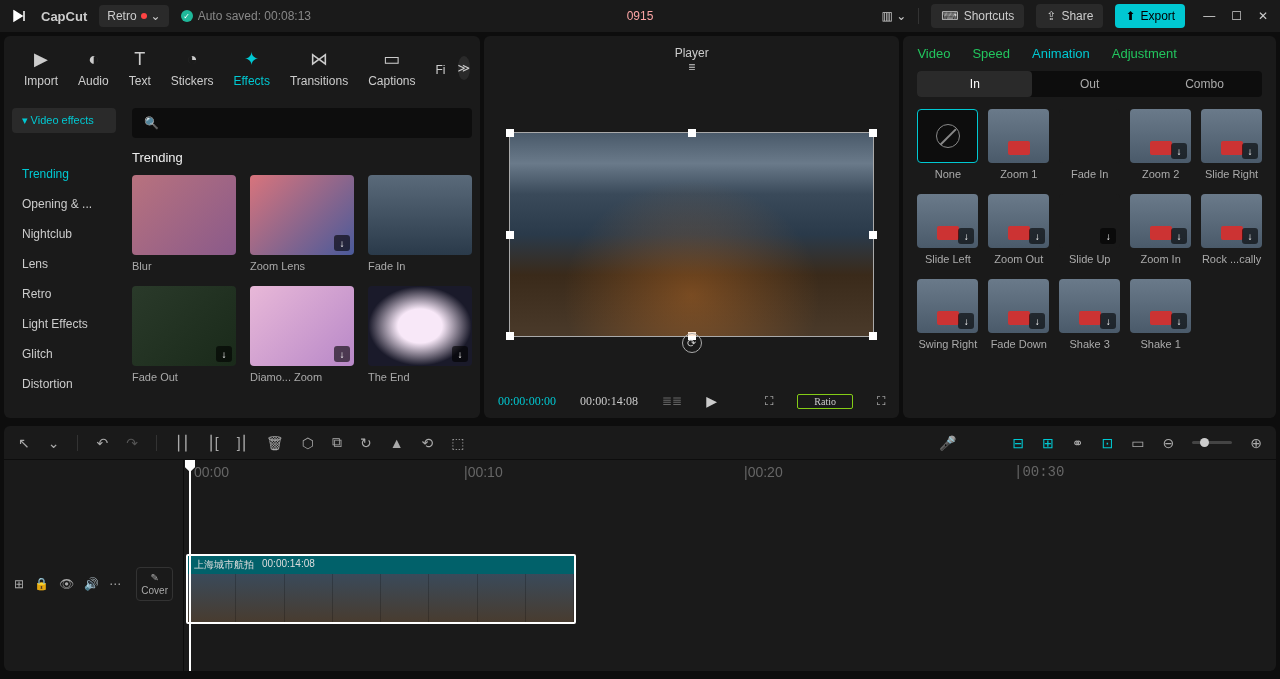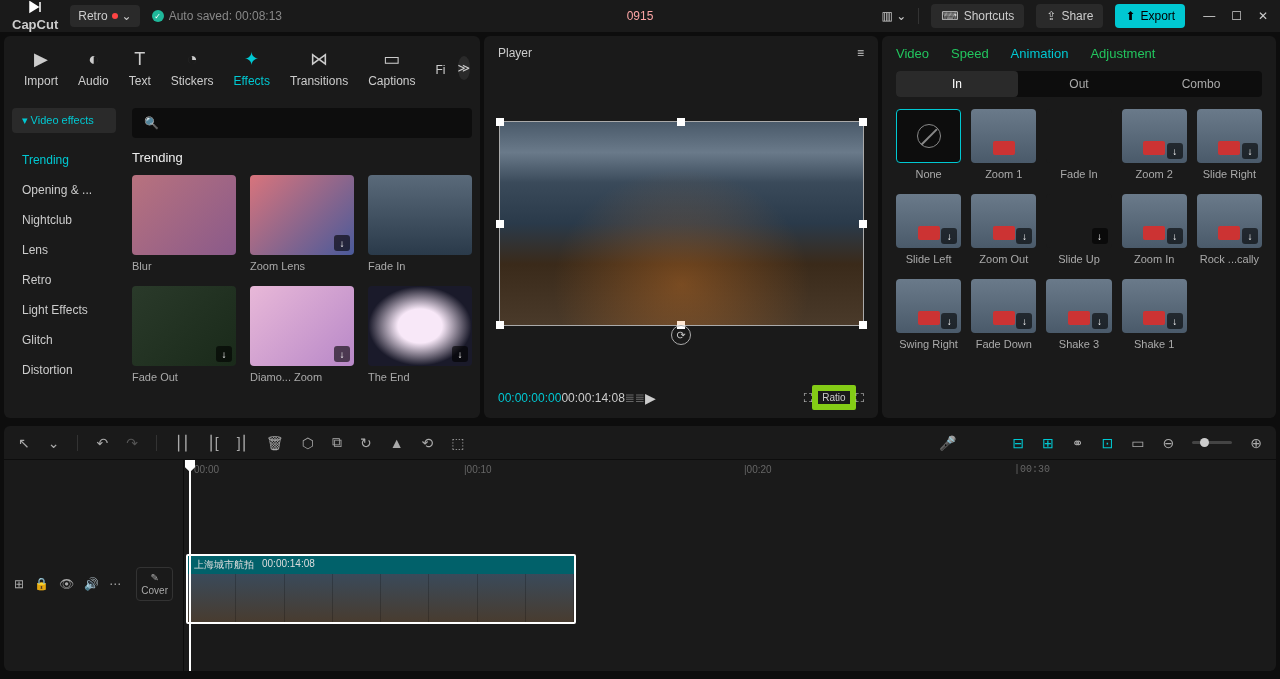--- a/index.html
+++ b/index.html
@@ -1,73 +1,73 @@
 <!DOCTYPE html>
 <html><head>
 <meta charset="utf-8">
 <style>
 * { margin: 0; padding: 0; box-sizing: border-box; }
 body { background: #0d0d0d; color: #ccc; font-family: -apple-system, sans-serif; font-size: 12px; width: 1280px; height: 679px; overflow: hidden; }
 
 .topbar { height: 32px; background: #1a1a1a; display: flex; align-items: center; padding: 0 12px; gap: 12px; }
-.logo { display: flex; align-items: center; gap: 3px; font-weight: bold; font-size: 13px; flex-direction: column; }
+.logo { display: flex; align-items: flex-start; gap: 15px; font-weight: bold; font-size: 13px; }
 .menu-btn { background: #2a2a2a; padding: 4px 8px; border-radius: 4px; display: flex; align-items: center; gap: 4px; cursor: pointer; }
 .red-dot { width: 6px; height: 6px; background: #ff4444; border-radius: 50%; }
 .autosave { display: flex; align-items: center; gap: 5px; color: #888; }
 .check-icon { width: 12px; height: 12px; background: #1fb89a; border-radius: 50%; display: flex; align-items: center; justify-content: center; color: #fff; font-size: 8px; }
 .title { position: absolute; left: 50%; transform: translateX(-50%); font-weight: 500; color: #fca5a5; }
 .topbar-right { margin-left: auto; display: flex; align-items: center; gap: 12px; }
 .divider { width: 1px; height: 16px; background: #333; }
 .top-btn { background: #2a2a2a; padding: 5px 10px; border-radius: 4px; display: flex; align-items: center; gap: 5px; cursor: pointer; }
 .export-btn { background: #00c8d2; color: #000; font-weight: 500; }
 .win-controls { display: flex; gap: 16px; margin-left: 6px; }
 
 .main { display: flex; height: 390px; padding: 4px; gap: 4px; }
 .left-panel { width: 476px; background: #1a1a1a; border-radius: 6px; display: flex; flex-direction: column; }
 .media-tabs { display: flex; padding: 8px 12px; gap: 4px; align-items: center; }
 .media-tab { display: flex; flex-direction: column; align-items: center; gap: 4px; padding: 4px 8px; cursor: pointer; color: #ccc; }
 .media-tab.active { color: #00c8d2; }
 .media-tab .icon { font-size: 18px; }
 .scroll-btn { margin-left: auto; background: #2a2a2a; width: 24px; height: 24px; border-radius: 50%; display: flex; align-items: center; justify-content: center; cursor: pointer; }
 .effects-body { display: flex; flex: 1; overflow: hidden; }
-.effects-sidebar { width: 120px; padding: 8px; display: flex; flex-direction: column; gap: 6px; }
+.effects-sidebar { width: 120px; padding: 8px; display: flex; flex-direction: column; gap: 20px; }
 .sidebar-tag { background: #2a2a2a; padding: 6px 10px; border-radius: 4px; color: #00c8d2; margin-bottom: 6px; font-size: 11px; }
 .sidebar-item { padding: 8px 10px; cursor: pointer; color: #ccc; border-radius: 4px; }
 .sidebar-item.active { color: #00c8d2; }
 .effects-content { flex: 1; padding: 8px; overflow: hidden; }
 .search-box { background: #0d0d0d; border-radius: 4px; padding: 8px 12px; display: flex; align-items: center; gap: 8px; margin-bottom: 12px; }
 .search-box input { background: none; border: none; color: #888; outline: none; flex: 1; font-size: 12px; }
 .section-title { font-size: 13px; margin-bottom: 10px; color: #eee; }
 .effects-grid { display: grid; grid-template-columns: repeat(3, 1fr); gap: 14px; }
 .effect-item { cursor: pointer; }
 .effect-thumb { width: 100%; height: 80px; border-radius: 4px; position: relative; background: linear-gradient(135deg, #3a4a5a, #1a2a3a); }
 .thumb-blur { background: linear-gradient(135deg, #b8727e, #8a5a8a); filter: blur(0px); }
 .thumb-zoom { background: linear-gradient(135deg, #d8747c, #4a5a9a); }
 .thumb-fadein { background: linear-gradient(180deg, #5a6a7a 0%, #2a3a4a 100%); }
 .thumb-fadeout { background: linear-gradient(135deg, #2a3a2a, #1a2a1a); }
 .thumb-diamond { background: linear-gradient(135deg, #e8b8d8, #b888c8); }
 .thumb-end { background: radial-gradient(ellipse at center, #f8e8f8 30%, #1a1a2a 70%); }
 .dl-icon { position: absolute; bottom: 4px; right: 4px; width: 16px; height: 16px; background: rgba(0,0,0,0.6); border-radius: 3px; display: flex; align-items: center; justify-content: center; color: #fff; font-size: 10px; }
 .effect-label { margin-top: 5px; color: #aaa; font-size: 11px; }
 
 .player-panel { flex: 1; background: #1a1a1a; border-radius: 6px; display: flex; flex-direction: column; }
-.player-header { display: flex; align-items: center; padding: 10px 14px; justify-content: space-between; }
+.player-header { display: flex; align-items: center; padding: 10px 14px; justify-content: space-between; flex-direction: column; }
 .player-viewport { flex: 1; display: flex; align-items: center; justify-content: center; padding: 8px; position: relative; }
 .video-frame { width: 365px; height: 205px; position: relative; border: 1px solid #aaa; background: linear-gradient(180deg, #4a5a6a 0%, #6a7a8a 15%, #3a4a5a 30%, #2a3a4a 50%, #3a2a1a 70%, #4a3a2a 100%); }
 .video-frame::after { content: ''; position: absolute; inset: 0; background: radial-gradient(ellipse at 50% 80%, rgba(255,140,40,0.3) 0%, transparent 50%); }
 .handle { position: absolute; width: 8px; height: 8px; background: #fff; }
 .h-tl { top: -4px; left: -4px; } .h-tr { top: -4px; right: -4px; } .h-bl { bottom: -4px; left: -4px; } .h-br { bottom: -4px; right: -4px; }
 .h-t { top: -4px; left: 50%; margin-left: -4px; } .h-b { bottom: -4px; left: 50%; margin-left: -4px; }
 .h-l { left: -4px; top: 50%; margin-top: -4px; } .h-r { right: -4px; top: 50%; margin-top: -4px; }
 .refresh-badge { position: absolute; bottom: 32px; left: 50%; transform: translateX(-50%); width: 20px; height: 20px; border: 1.5px solid #aaa; border-radius: 50%; display: flex; align-items: center; justify-content: center; font-size: 11px; }
-.player-controls { display: flex; align-items: center; padding: 8px 14px; gap: 0; }
+.player-controls { display: flex; align-items: center; padding: 8px 14px; gap: 24px; font-family: Liberation Serif, serif; }
 .time-current { color: #00c8d2; }
 .time-total { color: #ccc; }
 .player-controls .spacer { flex: 1; }
-.ratio-badge { border: 6px solid #84cc16; padding: 1px 4px; border-radius: 2px; font-size: 10px; }
+.ratio-badge { border: 1px solid #84cc16; padding: 1px 16px; border-radius: 2px; font-size: 10px; }
 
 .right-panel { width: 394px; background: #1a1a1a; border-radius: 6px; display: flex; flex-direction: column; }
 .inspector-tabs { display: flex; padding: 10px 14px; gap: 22px; }
 .inspector-tab { cursor: pointer; color: #22c55e; font-size: 13px; }
 .inspector-tab.active { color: #00c8d2; }
 .anim-subtabs { display: flex; margin: 0 14px 12px; background: #0d0d0d; border-radius: 4px; }
 .anim-subtab { flex: 1; text-align: center; padding: 6px; cursor: pointer; border-radius: 4px; color: #aaa; }
 .anim-subtab.active { background: #2a2a2a; color: #fff; }
 .anim-grid { display: grid; grid-template-columns: repeat(5, 1fr); gap: 14px 10px; padding: 0 14px; overflow: hidden; }
 .anim-item { cursor: pointer; }
@@ -87,21 +87,21 @@
 .tl-tool { cursor: pointer; color: #aaa; font-size: 14px; }
 .tl-tool.accent { color: #00c8d2; }
 .timeline-toolbar .spacer { flex: 1; }
 .tl-slider { width: 40px; height: 3px; background: #444; border-radius: 2px; position: relative; }
 .tl-slider::after { content: ''; position: absolute; left: 8px; top: -3px; width: 9px; height: 9px; background: #ccc; border-radius: 50%; }
 .timeline-body { flex: 1; display: flex; overflow: hidden; position: relative; }
 .timeline-left { width: 180px; border-right: 1px solid #0d0d0d; display: flex; flex-direction: column; }
 .track-controls { margin-top: auto; padding: 10px; display: flex; align-items: center; gap: 10px; color: #aaa; margin-bottom: 60px; }
 .cover-btn { display: flex; flex-direction: column; align-items: center; gap: 2px; margin-left: auto; padding: 4px; border: 1px solid #333; border-radius: 4px; font-size: 10px; }
 .timeline-right { flex: 1; position: relative; }
-.ruler { height: 24px; position: relative; color: #666; font-size: 10px; }
+.ruler { height: 24px; position: relative; color: #666; font-size: 14px; }
 .ruler-tick { position: absolute; top: 4px; }
 .playhead { position: absolute; top: 0; bottom: 0; width: 2px; background: #fff; left: 5px; z-index: 10; }
 .playhead::before { content: ''; position: absolute; top: 0; left: -4px; width: 10px; height: 12px; background: #fff; clip-path: polygon(0 0, 100% 0, 100% 60%, 50% 100%, 0 60%); }
 .track-area { position: relative; height: 180px; }
 .clip { position: absolute; top: 70px; left: 2px; width: 390px; height: 70px; background: #0d4a4a; border: 2px solid #fff; border-radius: 2px; overflow: hidden; }
 .clip-header { background: rgba(0,100,110,0.9); padding: 2px 6px; color: #ddd; font-size: 10px; display: flex; gap: 8px; }
 .clip-frames { display: flex; height: 54px; }
 .frame { flex: 1; background: linear-gradient(180deg, #3a4a5a 0%, #4a3a2a 100%); border-right: 1px solid rgba(0,0,0,0.2); }
 
 svg { display: block; }

